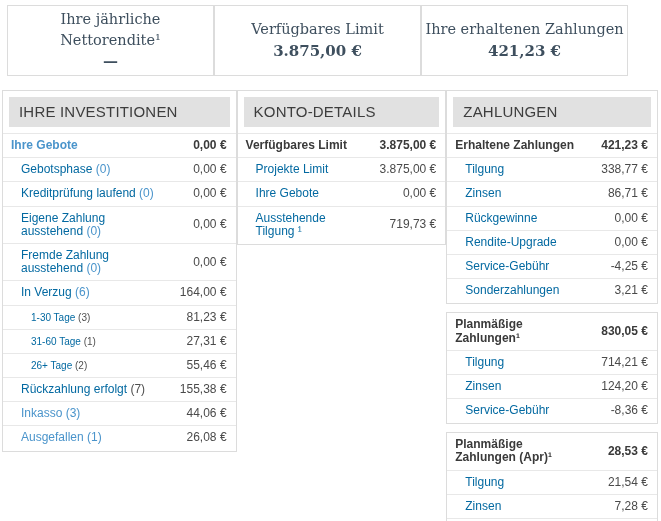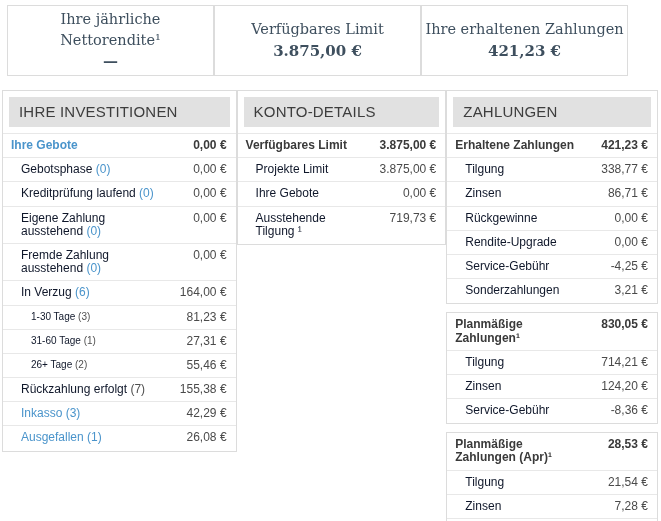--- a/index.html
+++ b/index.html
@@ -24,31 +24,31 @@
   .col-2 { width: 213px; }
 
   .panel { background: #fff; border: 1px solid #dcdcdc; margin-bottom: 8px; padding-bottom: 1px; }
   .panel:last-child { margin-bottom: 0; }
   .panel-header {
     background: #e1e1e1; color: #3d3d3d; font-size: 15px;
     margin: 6px; padding: 6px 10px 7px 10px; letter-spacing: 0.2px;
   }
 
   .row {
-    display: flex; justify-content: space-between; align-items: flex-start;
+    display: flex; justify-content: space-between; align-items: center;
     padding: 5px 9px 5px 8px; font-size: 12px; line-height: 1.1; gap: 22px;
   }
   .row + .row { border-top: 1px solid #e8e8e8; }
   .panel-header + .rows .row:first-child { border-top: 1px solid #e8e8e8; }
 
   .indent-1 { padding-left: 18px; }
   .indent-2 { padding-left: 28px; }
   .indent-2 .lbl-wrap { font-size: 10px; }
 
-  .lbl { color: #0f172a; }
+  .lbl { color: #0369a1; }
   .cnt { color: #4f4f4f; }
   .link { color: #4a94cb; cursor: pointer; }
   .val { color: #4a4a4a; white-space: nowrap; }
 
   .bold .lbl { font-weight: bold; color: #3a3a3a; }
   .bold .lbl.link { color: #4a94cb; }
   .bold .val { font-weight: bold; color: #3a3a3a; }
 </style>
 </head>
 <body>
@@ -108,21 +108,21 @@
           <div class="row indent-2">
             <span class="lbl-wrap"><span class="lbl">26+ Tage</span><span class="cnt">&nbsp;(2)</span></span>
             <span class="val">55,46 €</span>
           </div>
           <div class="row indent-1">
             <span class="lbl-wrap"><span class="lbl">Rückzahlung erfolgt</span><span class="cnt">&nbsp;(7)</span></span>
             <span class="val">155,38 €</span>
           </div>
           <div class="row indent-1">
             <span class="lbl-wrap"><span class="lbl link">Inkasso</span><span class="cnt link">&nbsp;(3)</span></span>
-            <span class="val">42,29 €</span>
+            <span class="val">44,06 €</span>
           </div>
           <div class="row indent-1">
             <span class="lbl-wrap"><span class="lbl link">Ausgefallen</span><span class="cnt link">&nbsp;(1)</span></span>
             <span class="val">26,08 €</span>
           </div>
         </div>
     </div>
   </div>
 
   <div class="col col-1">

